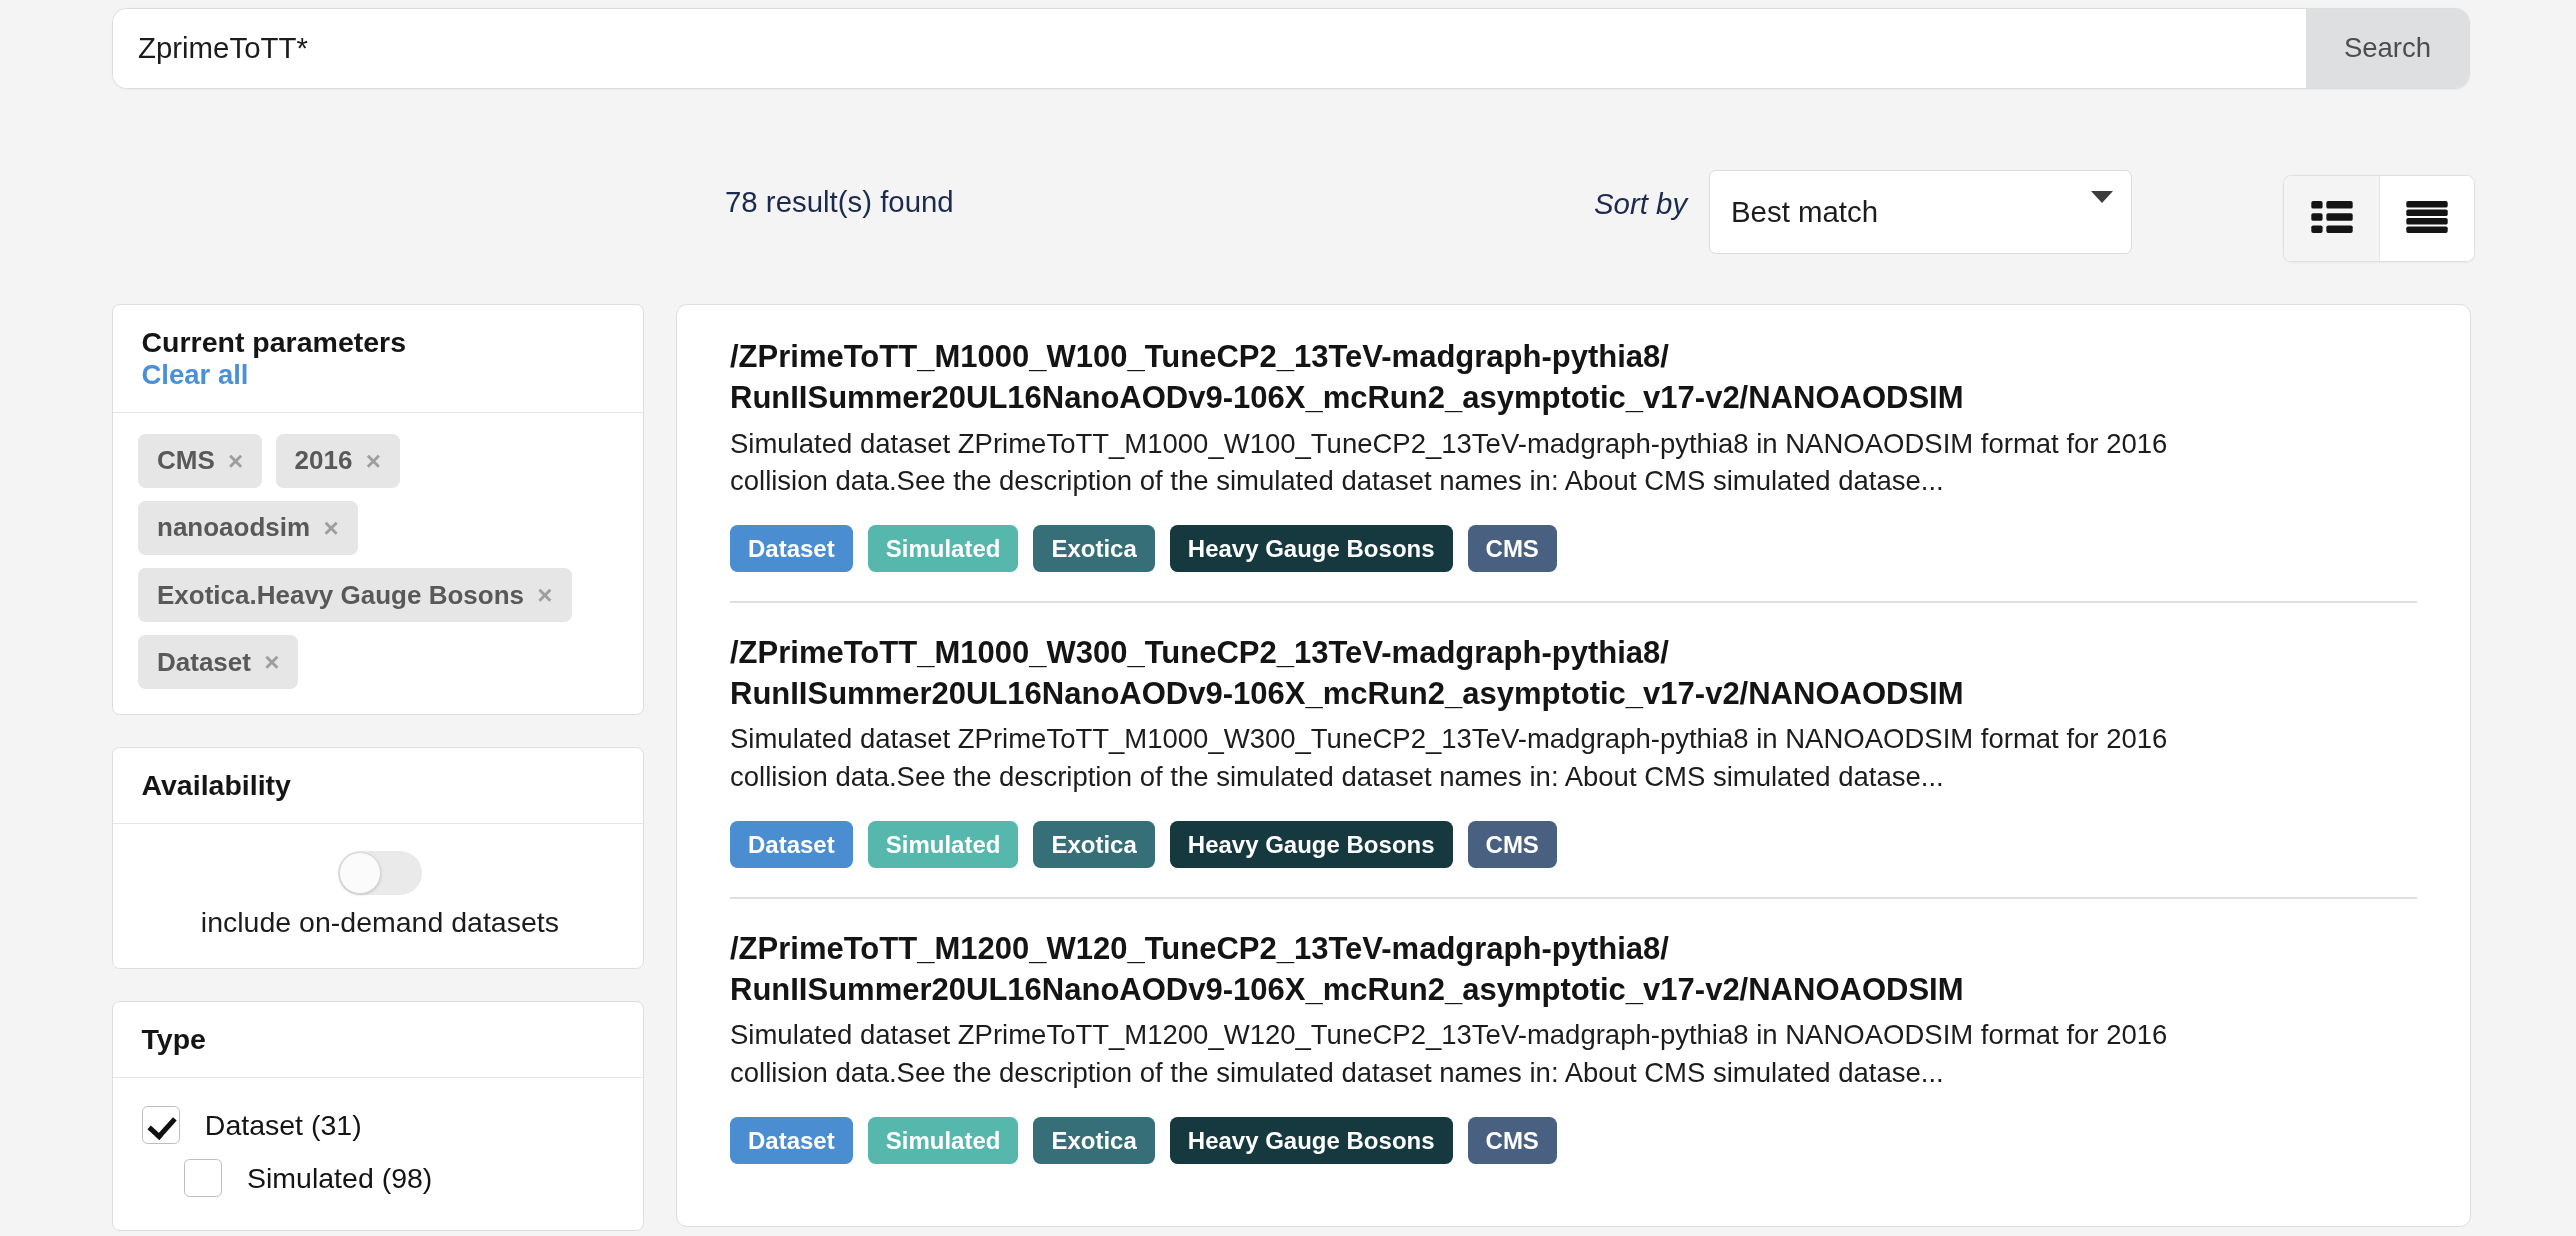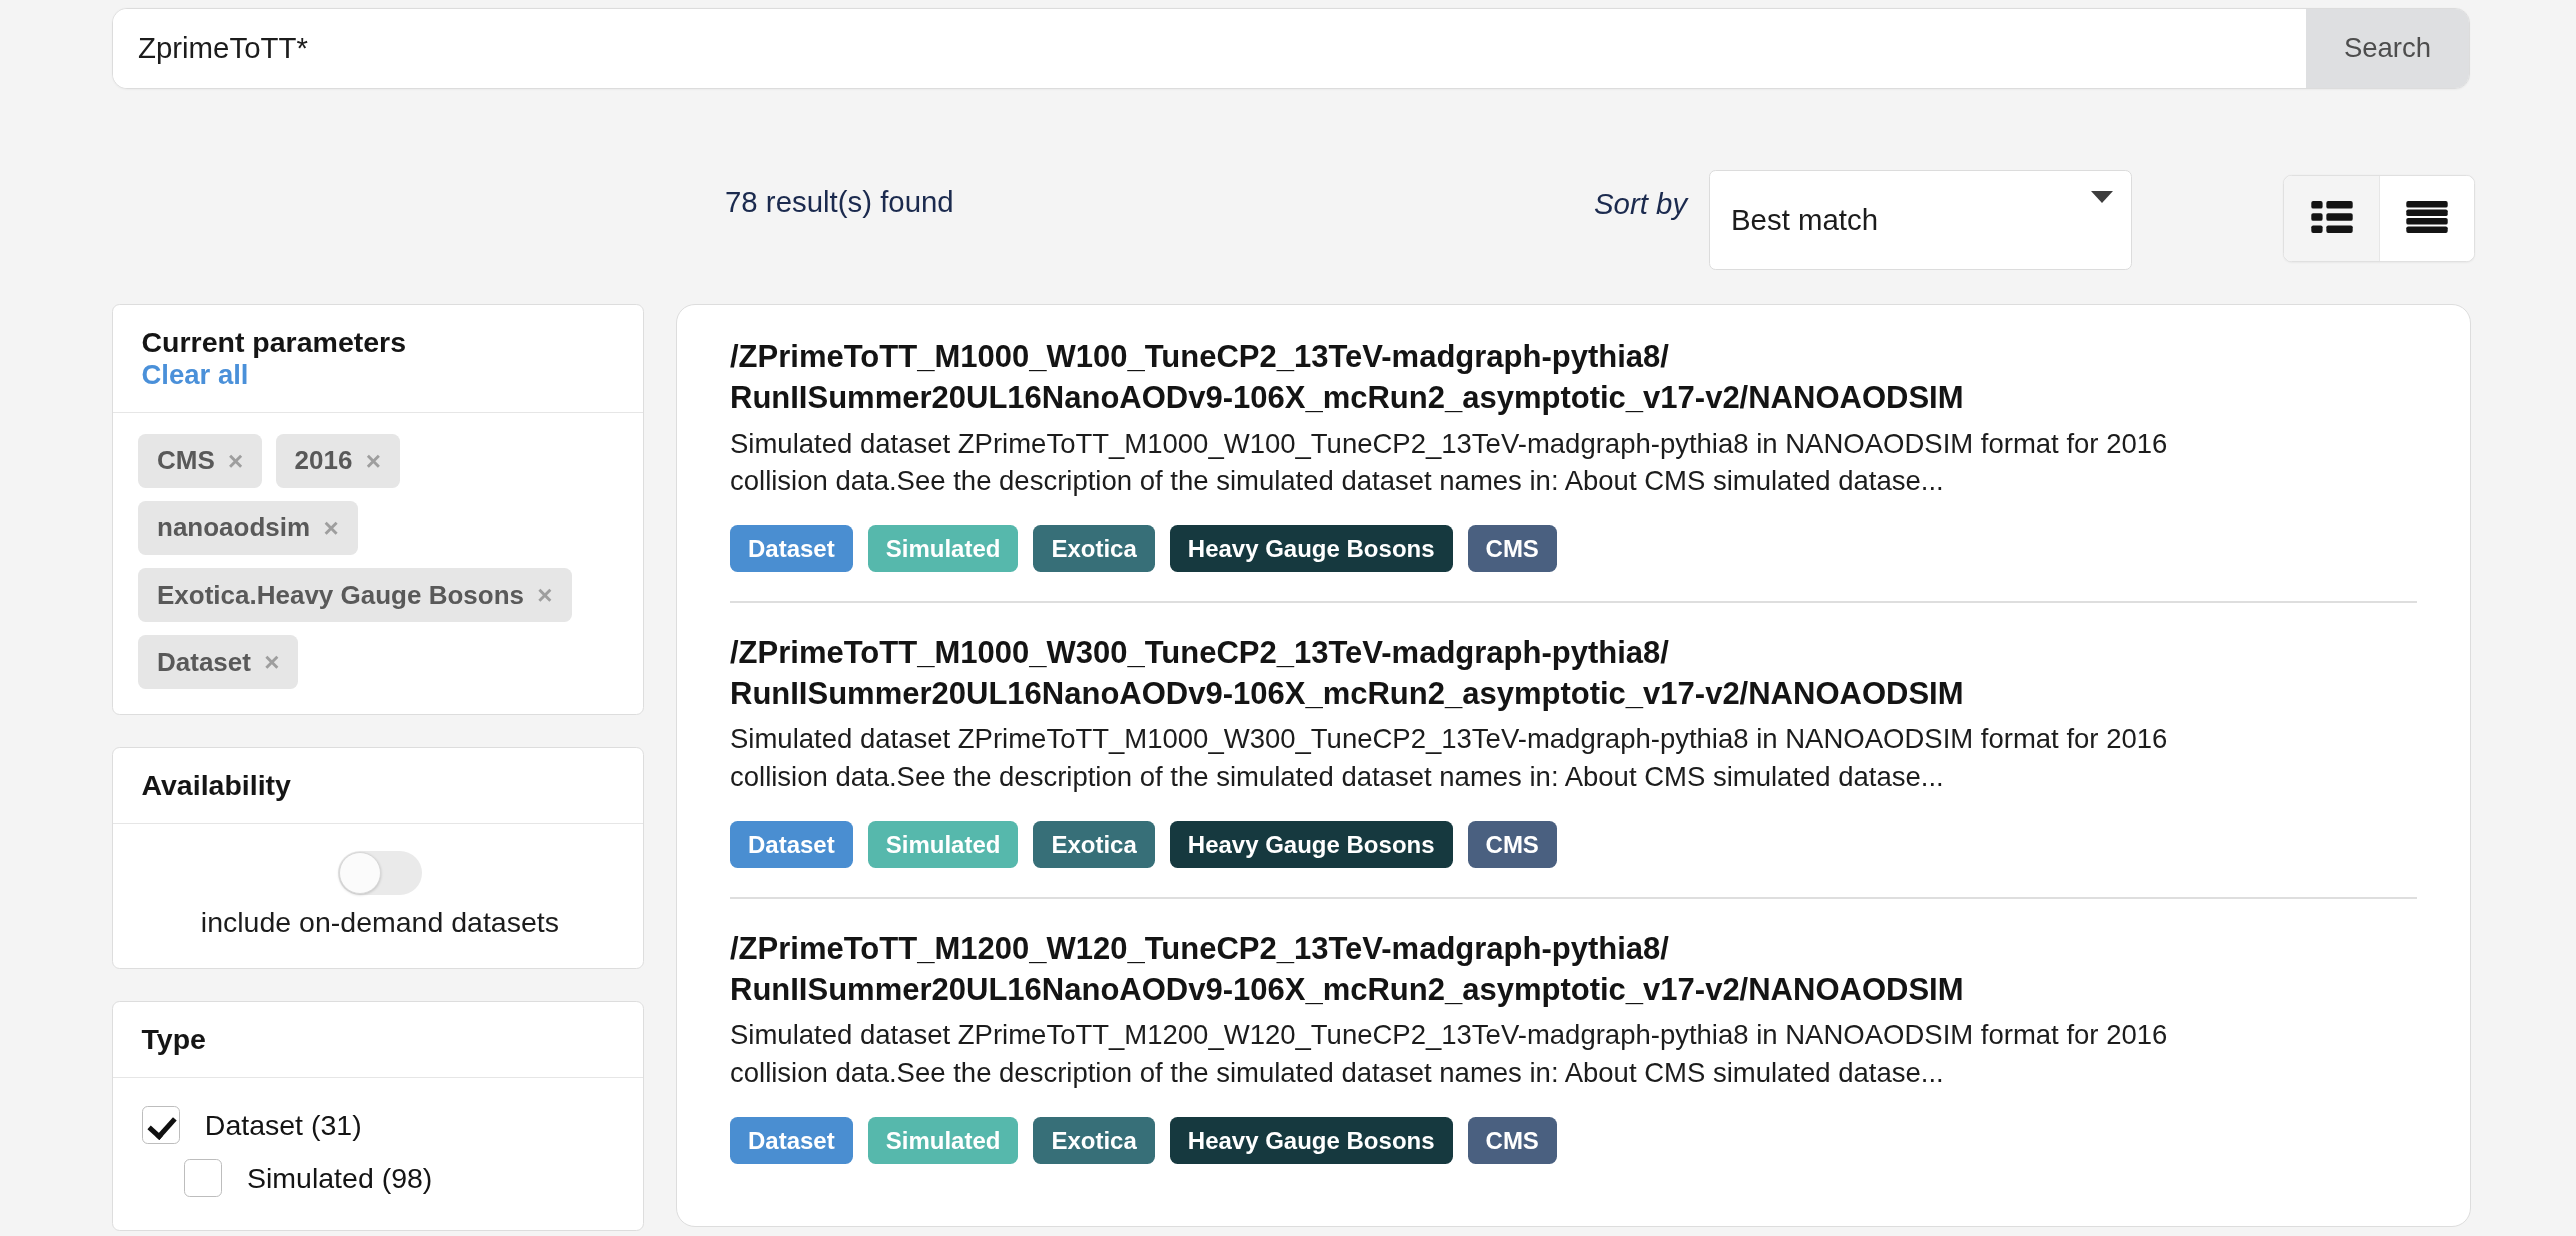--- a/index.html
+++ b/index.html
@@ -54,21 +54,21 @@
   .result-count {
     position: absolute; left: 725px; top: 24px;
     font-size: 29.4px; color: #1b2a4e; font-weight: 400;
   }
   .sort-label {
     position: absolute; left: 1594px; top: 26px;
     font-size: 29.4px; color: #1b2a4e; font-style: italic;
   }
   .sort-select-wrap {
     position: absolute; left: 1709px; top: 8.5px;
-    width: 423px; height: 100px;
+    width: 423px; height: 84px;
   }
   .sort-select {
     width: 100%; height: 100%;
     background: #ffffff;
     border: 0.9px solid #dcdcdc;
     border-radius: 6.6px;
     font-family: "Liberation Sans", sans-serif;
     font-size: 29.4px;
     color: #1c1c1c;
     padding: 0 21px;
@@ -182,21 +182,21 @@
     transform: rotate(42deg);
   }
   .check-label { font-size: 28.5px; color: #141414; }
 
   
   .results {
     position: absolute; left: 676px; top: 304px;
     width: 1795px;
     background: #ffffff;
     border: 0.9px solid #dddddd;
-    border-radius: 19px;
+    border-radius: 11px;
     padding: 0 0 0 0;
     height: 923px;
     overflow: hidden;
   }
   .result {
     padding: 32px 53px 28.5px 53px;
     position: relative;
   }
   .result + .result::before {
     content: "";

